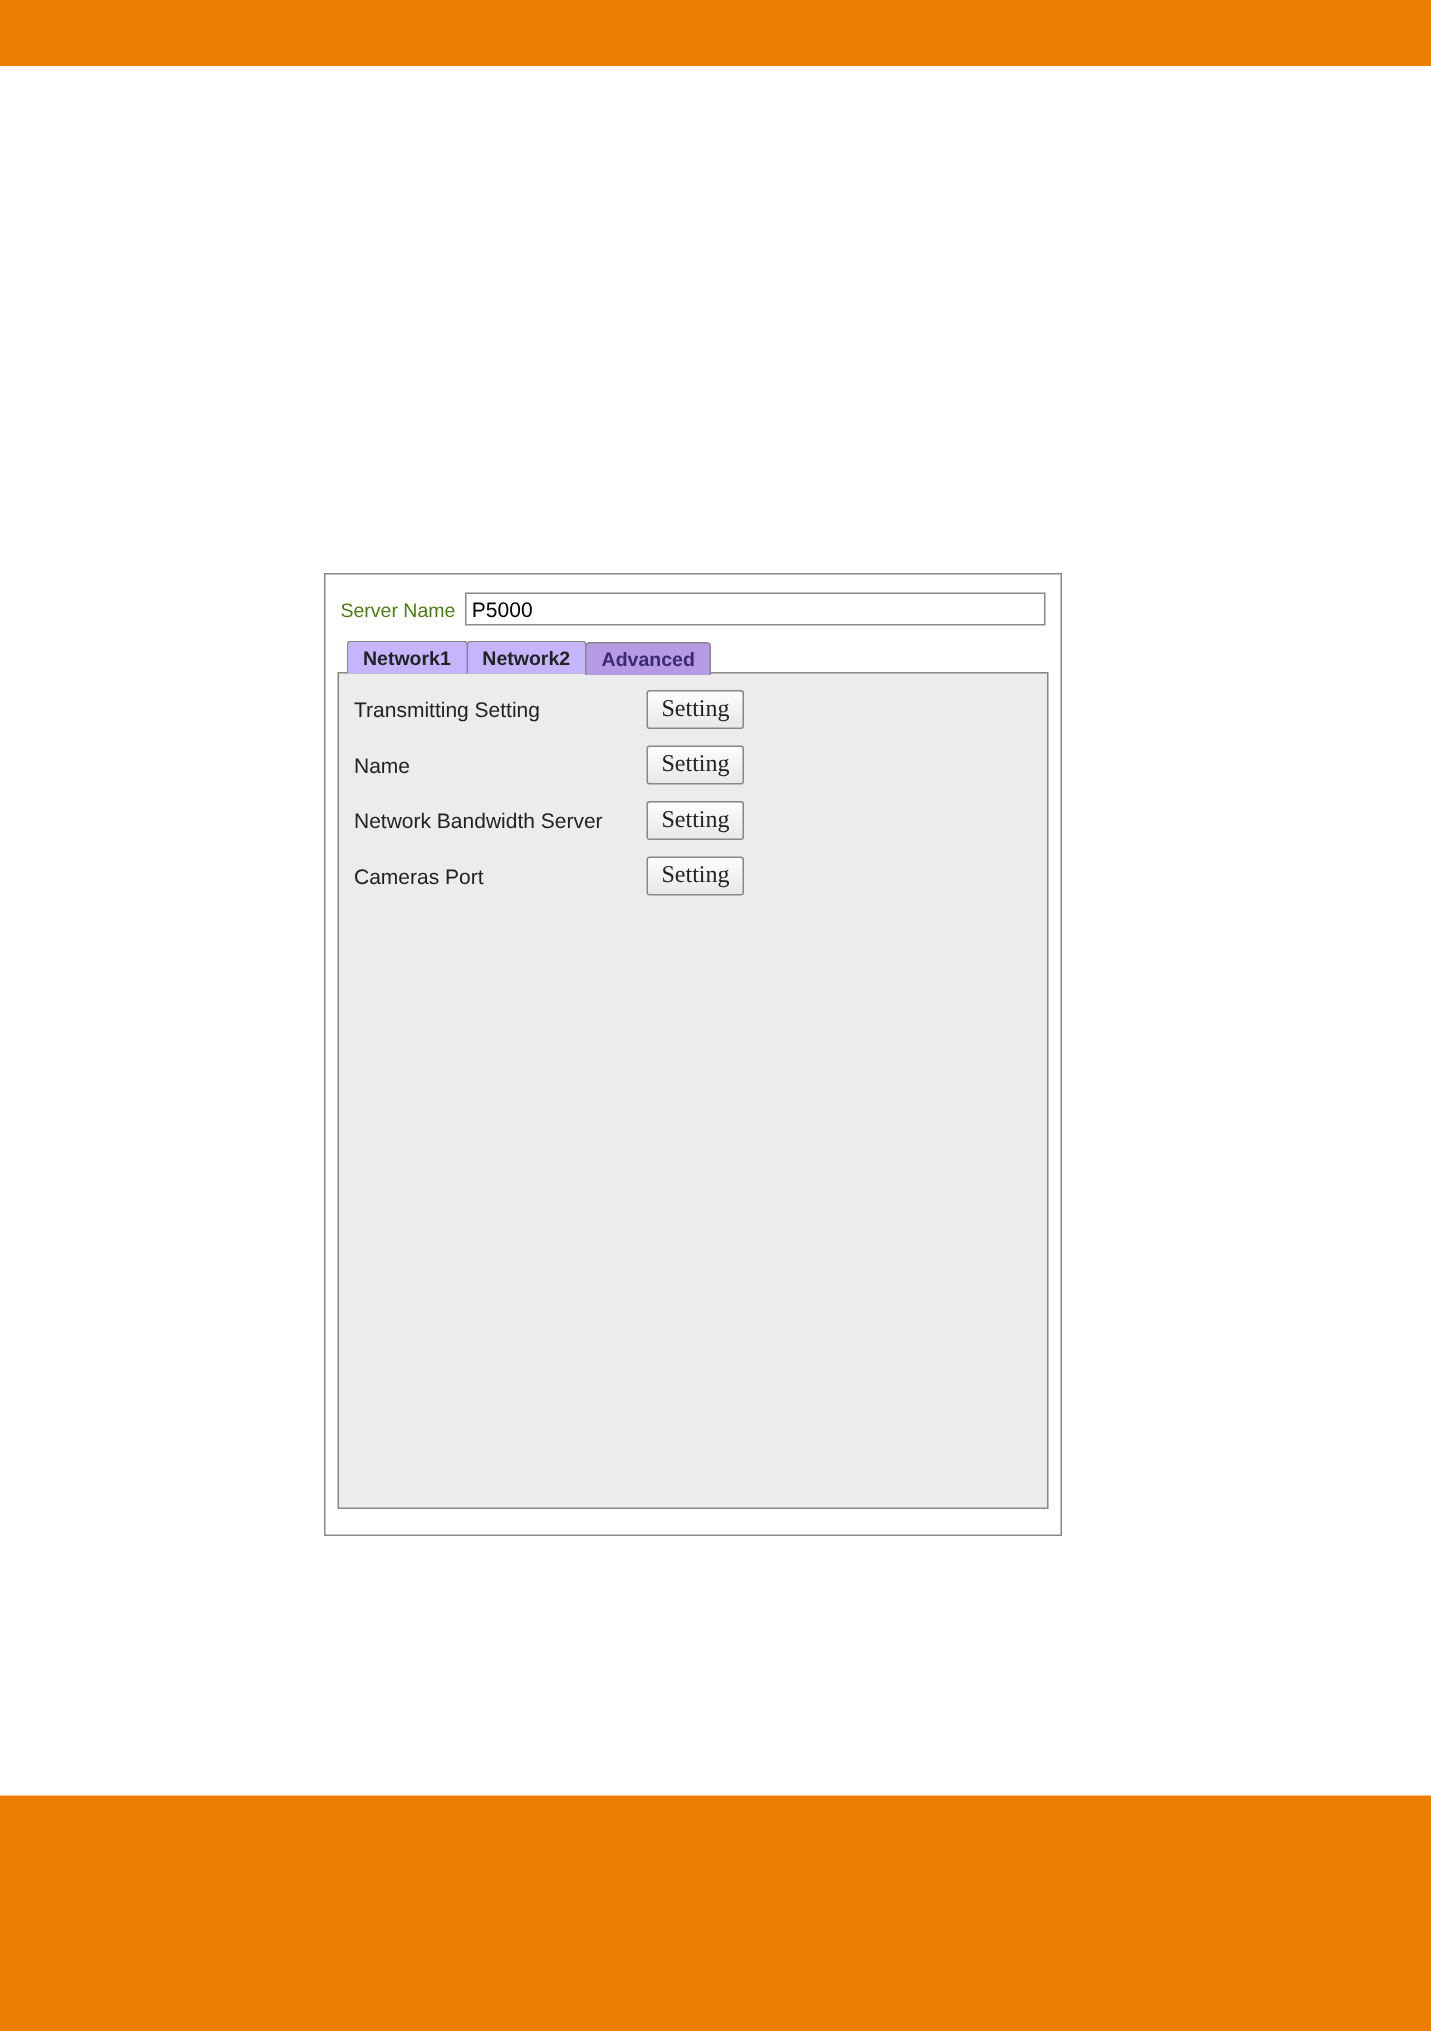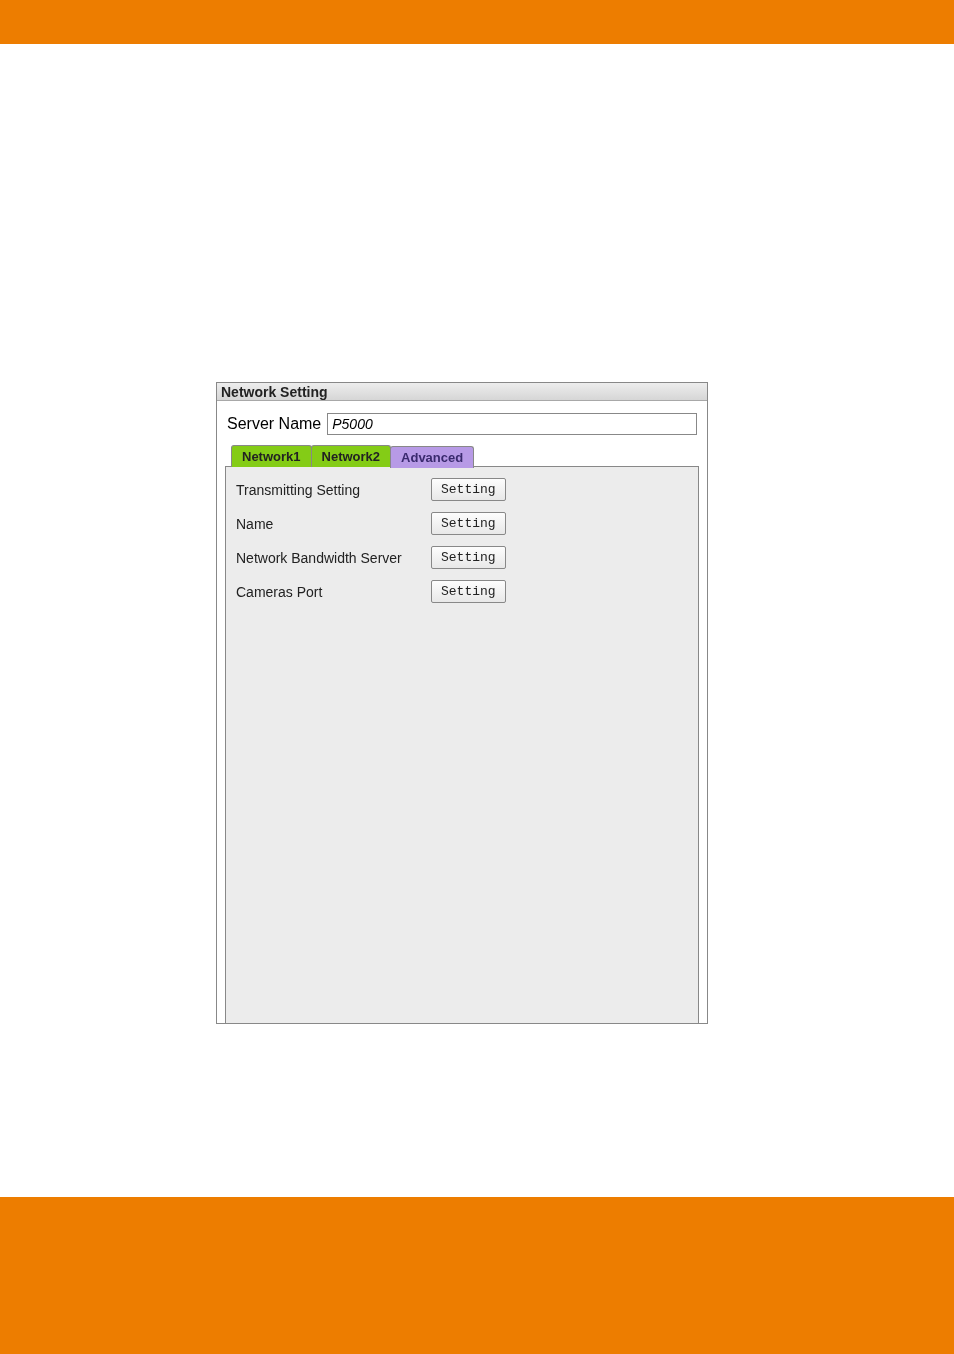--- a/index.html
+++ b/index.html
@@ -52,43 +52,42 @@
       font-weight: bold;
       color: #222;
     }
     .server-row {
       display: flex;
       align-items: center;
       padding: 12px 10px 10px 10px;
       gap: 6px;
     }
     .server-label {
-      font-size: 16px;
-      color: #000000;
+      font-size: 13px;
+      color: #4d7c0f;
       white-space: nowrap;
     }
     .server-input {
       flex: 1;
       height: 22px;
       border: 1px solid #888;
       padding: 2px 4px;
       font-size: 14px;
       font-family: inherit;
-      font-style: italic;
     }
     .tabs-row {
       display: flex;
       padding-left: 14px;
       position: relative;
       z-index: 2;
     }
     .tab {
       border: 1px solid #888;
       border-bottom: none;
-      background: #84cc16;
+      background: #c4b5fd;
       padding: 3px 10px;
       font-size: 13px;
       font-weight: bold;
       color: #222;
       cursor: pointer;
       margin-right: -1px;
       border-radius: 3px 3px 0 0;
     }
     .tab.active {
       background: #b79ae6;
@@ -113,36 +112,33 @@
     }
     .setting-label {
       width: 195px;
       font-size: 14px;
       color: #222;
     }
     .setting-btn {
       border: 1px solid #888;
       background: linear-gradient(#fdfdfd, #e8e8e8);
       padding: 3px 9px;
-      font-size: 13px;
+      font-size: 16px;
       color: #222;
       cursor: pointer;
       border-radius: 2px;
-      font-family: Liberation Mono, monospace;
+      font-family: Liberation Serif, serif;
     }
   </style>
 </head>
 <body>
 
 <div class="top-bar"></div>
 
 <div class="dialog">
-  <div class="title-bar">
-    <span class="title-text">Network Setting</span>
-  </div>
 
   <div class="server-row">
     <span class="server-label">Server Name</span>
     <input class="server-input" type="text" value="P5000" style="">
   </div>
 
   <div class="tabs-row">
     <div class="tab">Network1</div>
     <div class="tab">Network2</div>
     <div class="tab active">Advanced</div>

